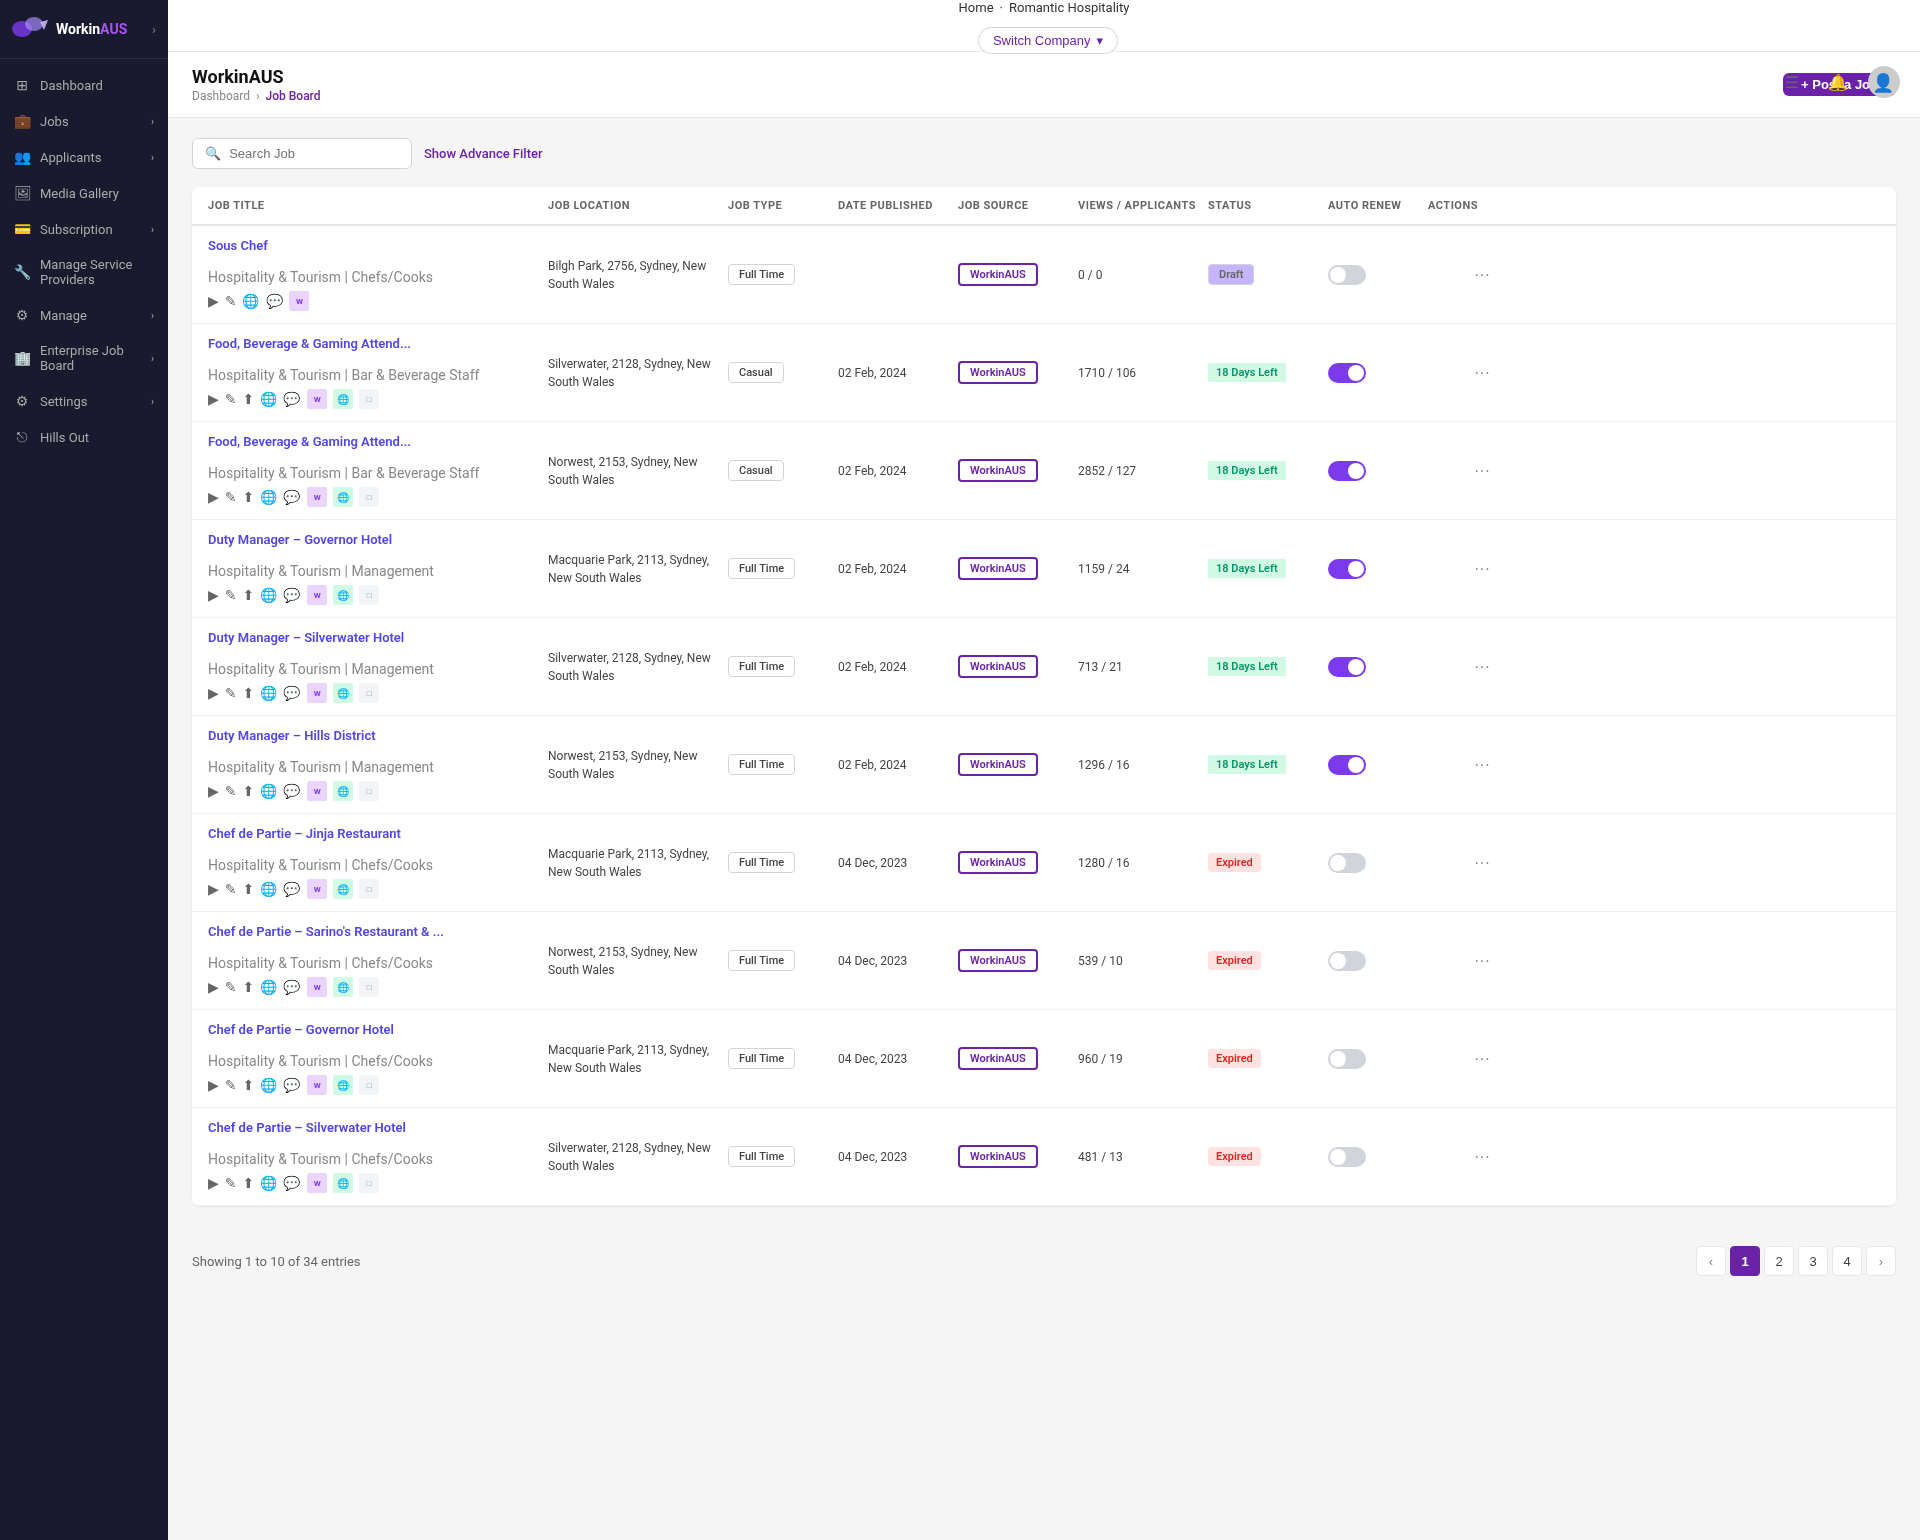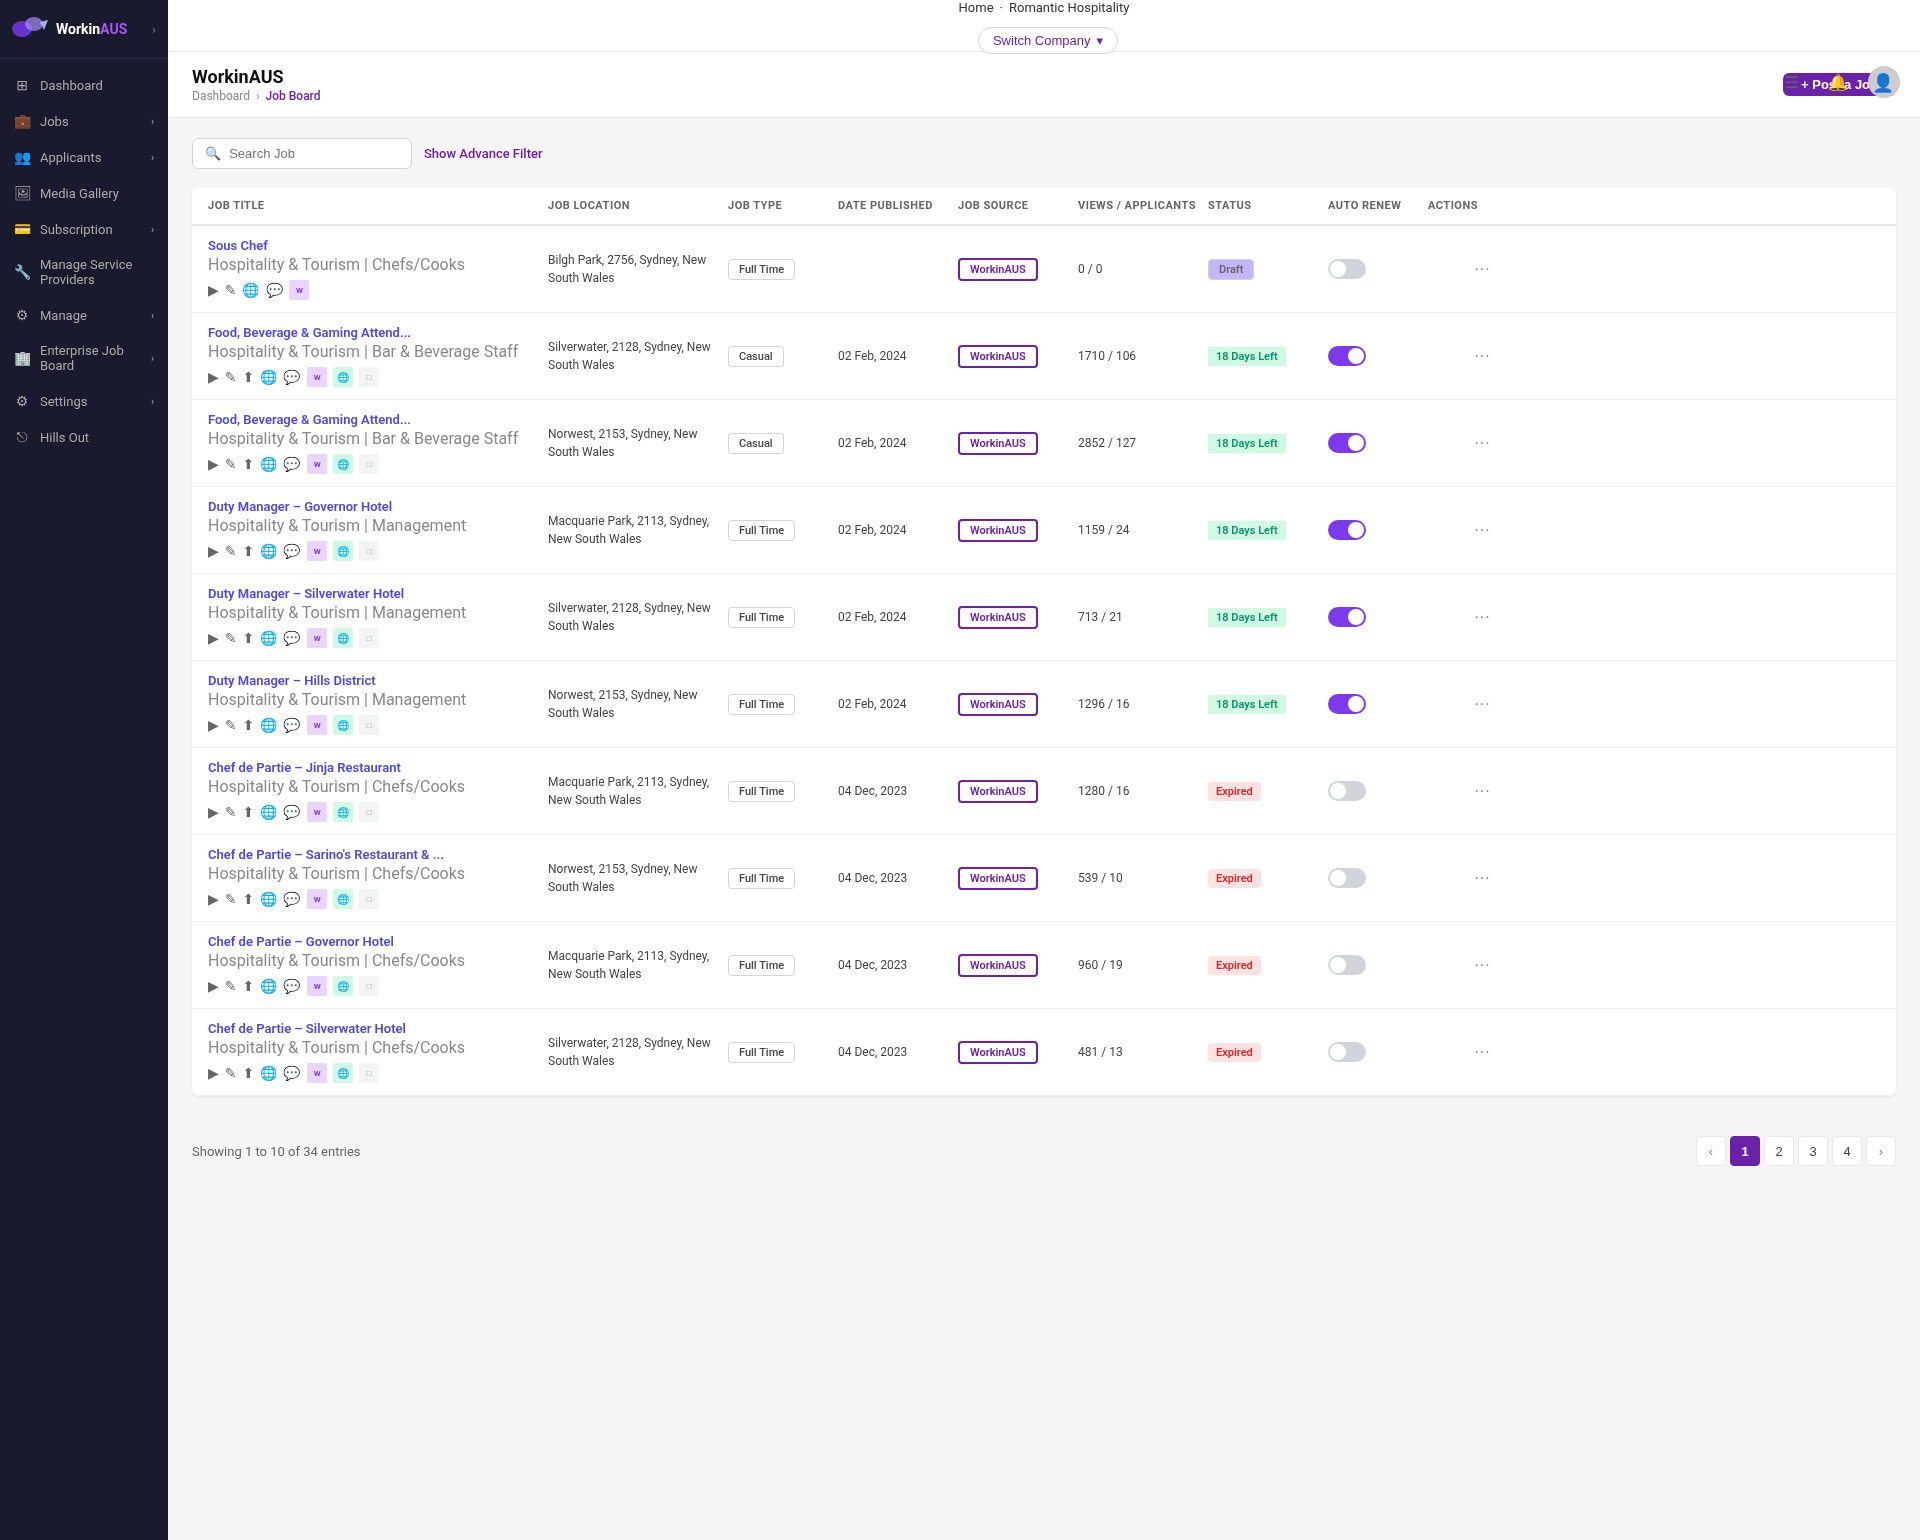--- a/index.html
+++ b/index.html
@@ -44,21 +44,21 @@
     .search-icon-el { color: #aaa; font-size: 13px; }
     .advance-filter-link { color: #6b21a8; font-size: 13px; cursor: pointer; font-weight: 500; }
 
     
     .job-table { background: white; border-radius: 8px; overflow: hidden; box-shadow: 0 1px 3px rgba(0,0,0,0.07); width: 100%; }
     .table-header { display: grid; grid-template-columns: 340px 180px 110px 120px 120px 130px 120px 100px 70px; padding: 12px 16px; background: white; border-bottom: 2px solid #e5e7eb; }
     .th { font-size: 11px; font-weight: 700; color: #666; text-transform: uppercase; letter-spacing: 0.5px; }
     .job-row { border-bottom: 1px solid #f0f0f0; padding: 12px 16px; display: grid; grid-template-columns: 340px 180px 110px 120px 120px 130px 120px 100px 70px; align-items: center; gap: 0; background: white; }
     .job-title-cell {}
     .job-title { font-size: 13px; font-weight: 600; color: #4f46e5; cursor: pointer; }
-    .job-subtitle { font-size: 16px; color: #888; margin-top: 2px; }
+    .job-subtitle { font-size: 14px; color: #888; margin-top: 16px; }
     .job-icons { display: flex; align-items: center; gap: 6px; margin-top: 6px; }
     .job-icon-small { font-size: 14px; color: #666; cursor: pointer; }
     .job-icon-small.green { color: #22c55e; }
     .publisher-icon { display: inline-flex; width: 20px; height: 20px; border-radius: 2px; background: #ddd; align-items: center; justify-content: center; font-size: 9px; }
     .job-location { font-size: 12px; color: #444; line-height: 1.5; }
     .badge { display: inline-block; padding: 3px 10px; border-radius: 4px; font-size: 11px; font-weight: 500; border: 1px solid #d1d5db; color: #444; }
     .badge.full-time { border-color: #d1d5db; }
     .badge.casual { border-color: #d1d5db; }
     .date-cell { font-size: 12px; color: #444; }
     .source-badge { display: inline-block; padding: 3px 10px; border-radius: 4px; font-size: 11px; font-weight: 600; border: 2px solid #6b21a8; color: #6b21a8; }

